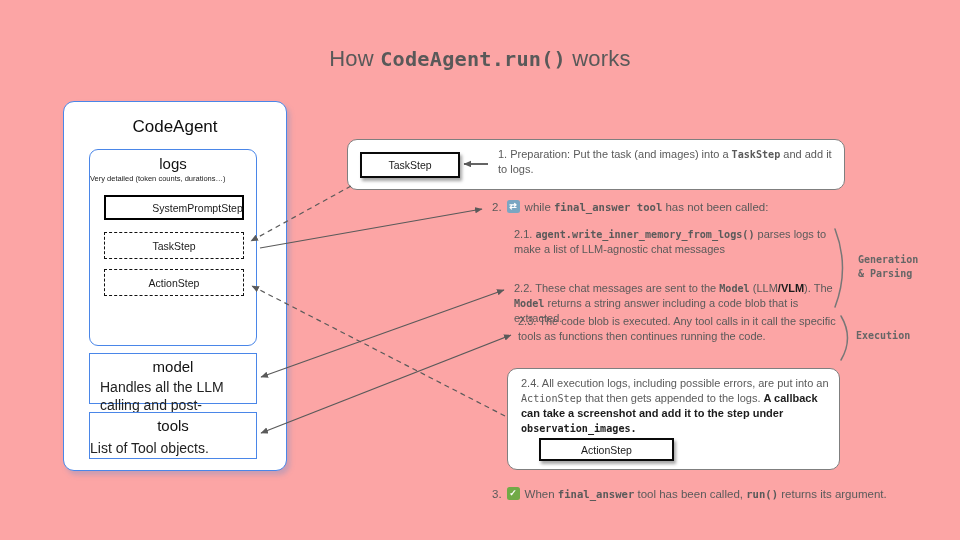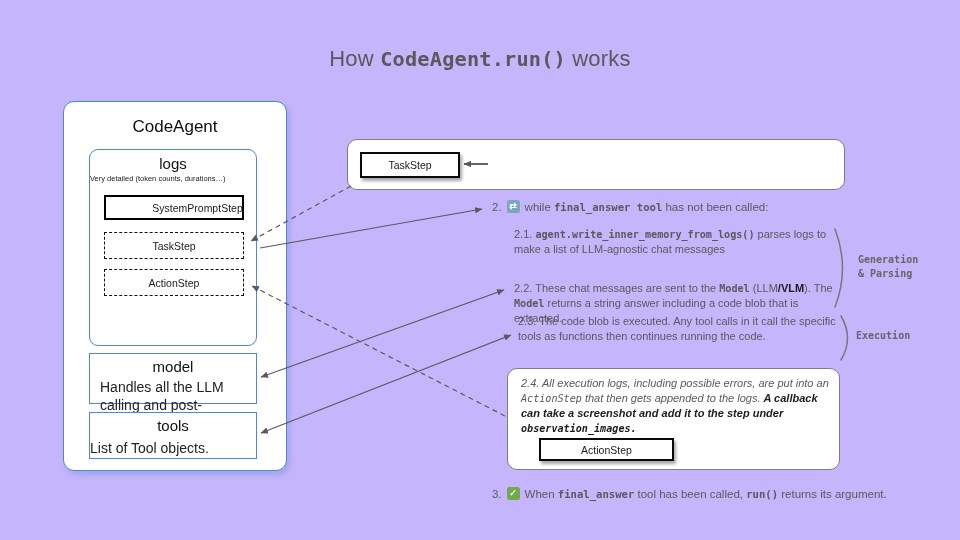--- a/index.html
+++ b/index.html
@@ -1,17 +1,17 @@
 <!DOCTYPE html>
 <html><head>
 <meta charset="utf-8">
 <style>
   html,body{margin:0;padding:0;background:#ffffff;}
   #canvas{
-    position:relative;width:960px;height:540px;background:#c4b5fd;overflow:hidden;
+    position:relative;width:960px;height:540px;background:#fca5a5;overflow:hidden;
     font-family:"Liberation Sans",sans-serif;color:#555;
   }
   .abs{position:absolute;}
 
   
   #page-title{
     left:0;top:46px;width:960px;text-align:center;
     font-size:22px;color:#595959;letter-spacing:0.2px;
   }
   .seg-titlecode{font-family:"DejaVu Sans Mono",monospace;font-weight:bold;font-size:0.92em;}
@@ -58,21 +58,21 @@
   .mini-icon{
     width:13px;height:13px;border-radius:2.5px;flex:0 0 auto;
     display:flex;align-items:center;justify-content:center;
     color:#fff;font-size:9px;font-weight:bold;line-height:1;
   }
 
   #step21-22-group{left:514px;top:227px;width:324px;}
   #step21-22-group .para + .para{margin-top:24px;}
   #step23-group{left:518px;top:314px;width:332px;}
   #step24-box{left:507px;top:368px;width:333px;height:102px;}
-  #step24-text{left:13px;top:7px;width:308px;font-style:italic;}
+  #step24-text{left:13px;top:7px;width:308px;}
   #actionstep-chip{left:31px;top:69px;width:135px;height:23px;}
 
   .side-label{
     font-family:"DejaVu Sans Mono",monospace;font-weight:bold;
     font-size:10px;color:#666;line-height:1.35;white-space:pre-line;
   }
   #generation-parsing-label{left:858px;top:253px;}
   #execution-label{left:856px;top:329px;}
 
   
@@ -108,20 +108,21 @@
     </div>
 
     <div id="tools-box" class="abs blue-box">
       <div class="abs panel-title sub-box-title">tools</div>
       <div class="abs sub-box-sub" style="top:26px;">List of Tool objects.</div>
     </div>
   </div>
 
   <div id="step1-box" class="abs round-box">
     <div id="taskstep-chip" class="abs shadow-chip">TaskStep</div>
+    <div id="step1-text" class="abs flow-text"><span class="seg-plain">1.  Preparation: Put the task (and images) into a </span><span class="seg-code">TaskStep</span><span class="seg-plain"> and add it to logs.</span></div>
   </div>
 
   <div id="step2-line" class="abs num-line">
     <span>2.</span>
     <span class="mini-icon" style="background:#7ba6c2;">⇄</span>
     <span><span class="seg-plain">while </span><span class="seg-code">final_answer tool</span><span class="seg-plain"> has not been called:</span></span>
   </div>
 
   <div id="step21-22-group" class="abs flow-text">
     <div class="para"><span class="seg-plain">2.1.  </span><span class="seg-code">agent.write_inner_memory_from_logs()</span><span class="seg-plain">  parses logs to make a list of LLM-agnostic chat messages</span></div>

